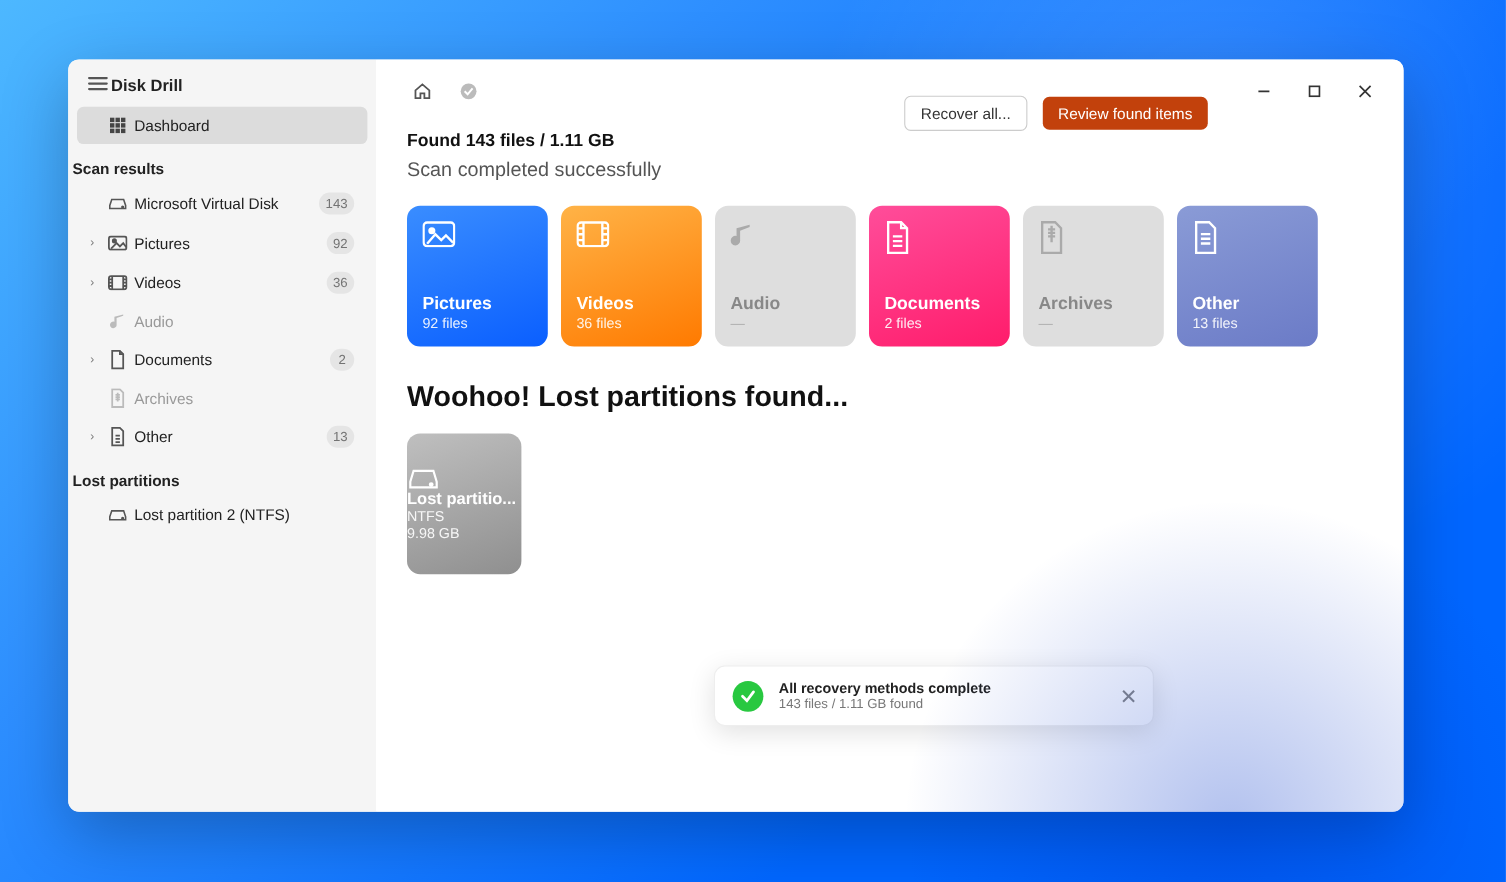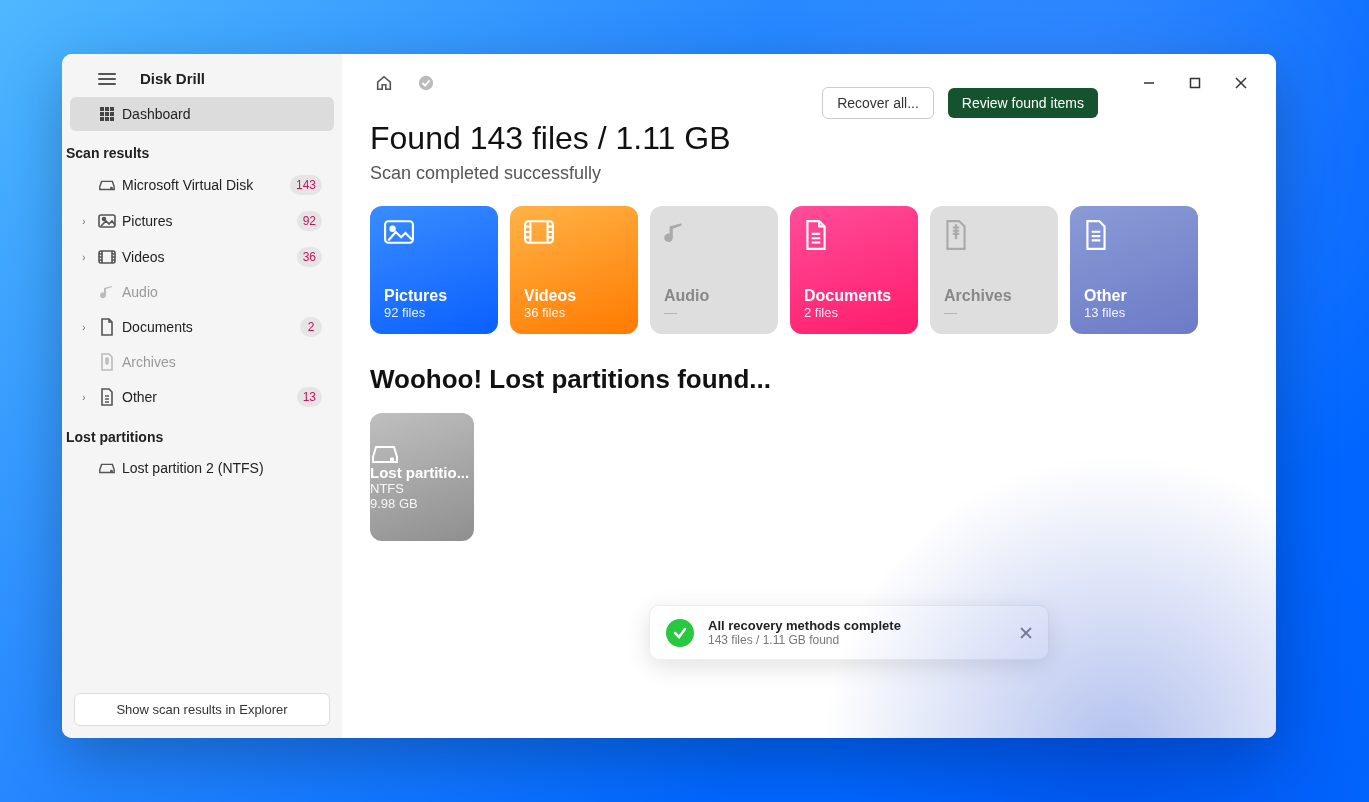--- a/index.html
+++ b/index.html
@@ -20,64 +20,64 @@
 
   .window {
     position: absolute; top: 54px; left: 62px; width: 1214px; height: 684px;
     background: #fff; border-radius: 10px; display: flex;
     box-shadow: 0 20px 60px rgba(0,0,0,0.25);
     overflow: hidden;
   }
 
   
   .sidebar { width: 280px; background: #f5f5f5; display:flex; flex-direction:column; }
-  .sidebar-header { display:flex; align-items:center; gap:24px; padding: 16px 18px 10px; margin-left: 18px; }
+  .sidebar-header { display:flex; align-items:flex-start; gap:3px; padding: 16px 18px 10px; }
   .hamburger { width:18px; display:flex; flex-direction:column; gap:3px; cursor:pointer;}
   .hamburger span { height:2px; background:#555; border-radius:1px; }
   .app-title { font-size:15px; font-weight:600; color:#222; }
 
   .nav { padding: 0 8px; }
   .nav-item {
     display:flex; align-items:center; gap:6px; padding: 8px 12px;
     border-radius:6px; cursor:pointer; font-size:14px; color:#222;
     position:relative;
   }
   .nav-item.active { background:#dcdcdc; }
   .nav-item .chev { width:10px; font-size:11px; color:#777; }
   .nav-item .empty-chev { width:10px; }
   .nav-item .ic { width:18px; height:18px; display:flex; align-items:center; justify-content:center; color:#555; }
   .nav-item .label { flex:1; }
   .nav-item .count {
     min-width:22px; height:20px; padding:0 6px; border-radius:10px;
-    background:#e5e5e5; color:#be185d; font-size:12px;
+    background:#e5e5e5; color:#737373; font-size:12px;
     display:flex; align-items:center; justify-content:center;
   }
   .nav-item.muted { color:#999; }
   .nav-item.muted .ic { color:#bbb; }
 
   .section-label { font-size:14px; font-weight:600; color:#222; padding: 14px 4px 6px; }
 
   .sidebar-footer { margin-top:auto; padding:12px; }
   .sidebar-footer button {
     width:100%; background:#fff; border:1px solid #ddd; border-radius:6px;
     padding:8px; font-size:13px; cursor:pointer; color:#333;
   }
 
   
   .main { flex:1; background:#fff; position:relative; padding: 0 0 0 28px; }
   .topbar { display:flex; align-items:center; height:58px; gap:14px; padding-right:12px; }
   .topbar .circ { width:28px; height:28px; border-radius:4px; display:flex; align-items:center; justify-content:center; cursor:pointer; }
   .topbar .spacer { flex:1; }
   .btn { border-radius:6px; font-size:14px; padding:7px 14px; cursor:pointer; border:none;margin-top:40px; }
   .btn-outline { background:#fff; border:1px solid #ccc; color:#333; }
-  .btn-primary { background:#14532d; color:#fff; }
+  .btn-primary { background:#c2410c; color:#fff; }
   .win-controls { display:flex; gap:0; margin-left:14px; }
   .win-controls div { width:46px; height:32px; display:flex; align-items:center; justify-content:center; cursor:pointer; }
 
-  h1.found { font-size:32px; font-weight:400; color:#111; margin-top:8px; }
+  h1.found { font-size:16px; font-weight:700; color:#111; margin-top:8px; }
   .subtitle { font-size:18px; color:#555; margin-top:6px; }
 
   .tiles { display:flex; gap:12px; margin-top:22px; }
   .tile {
     width:128px; height:128px; border-radius:12px; padding:14px;
     display:flex; flex-direction:column; justify-content:space-between; cursor:pointer;
     color:#fff;
   }
   .tile .ic { width:28px; height:28px; }
   .tile .ttl { font-size:16px; font-weight:600; }
@@ -245,23 +245,20 @@
         <span class="ic">
           <svg viewBox="0 0 20 14" width="18" height="14" fill="none" stroke="#555" stroke-width="1.6">
               <path d="M2 9 L4 3 H16 L18 9 V12 H2 Z"></path>
               <circle cx="15" cy="10.5" r="0.8" fill="#555"></circle>
             </svg>
         </span>
         <span class="label">Lost partition 2 (NTFS)</span>
       </div>
     </div>
 
-    <div class="sidebar-footer">
-      <button>Show scan results in Explorer</button>
-    </div>
   </aside>
 
   <main class="main">
 
     <div class="topbar">
       <div class="circ">
         <svg viewBox="0 0 20 20" width="18" height="18" fill="none" stroke="#555" stroke-width="1.8">
             <path d="M3 9 L10 3 L17 9 V17 H12 V12 H8 V17 H3 Z"></path>
           </svg>
       </div>

